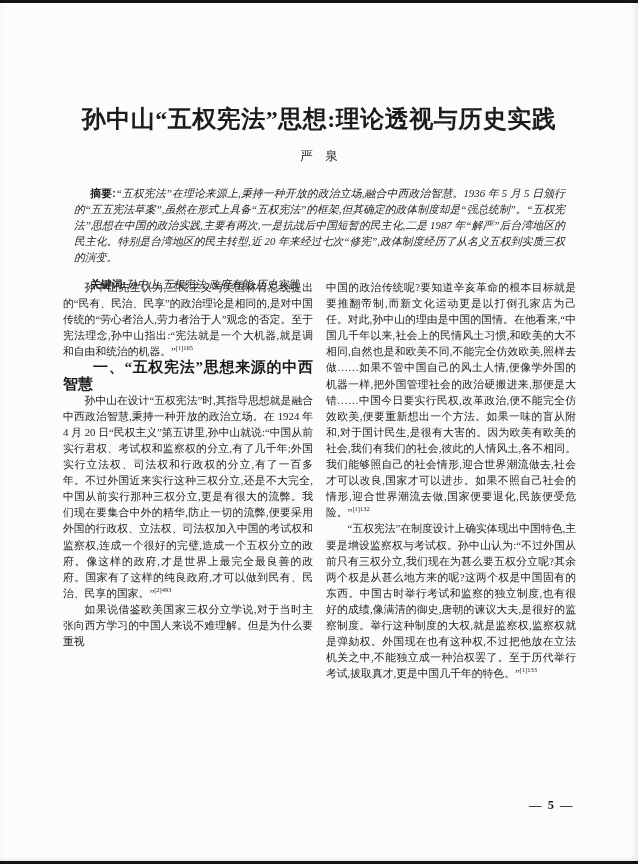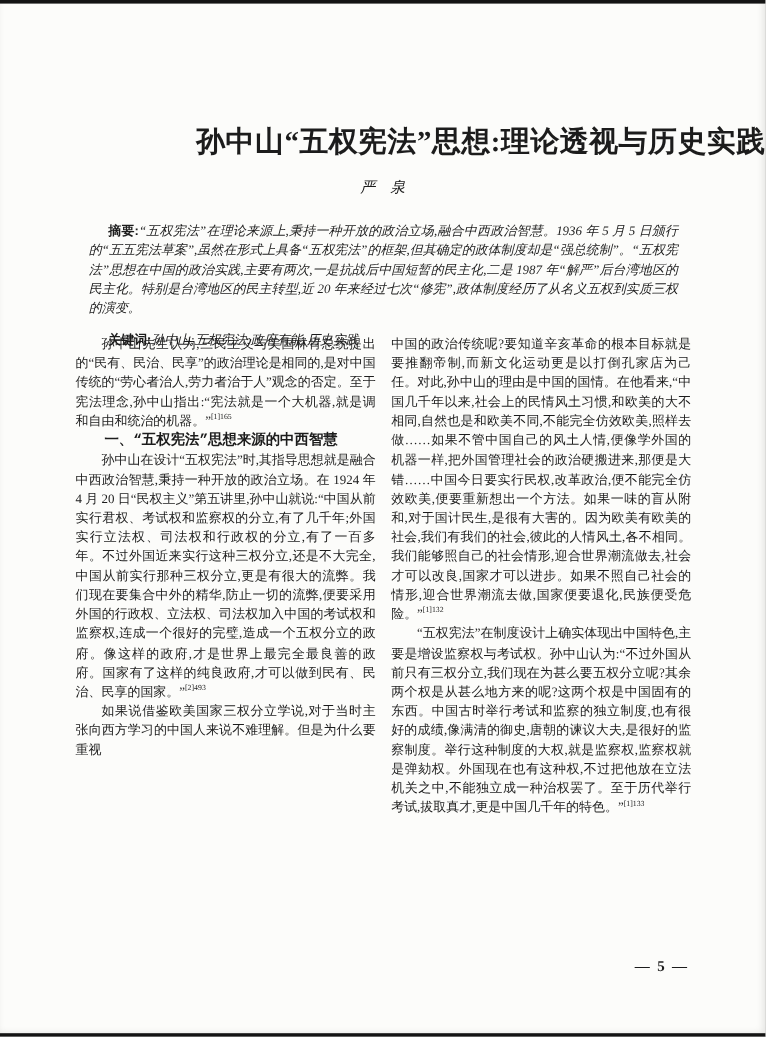--- a/index.html
+++ b/index.html
@@ -11,26 +11,26 @@
   .page{
     position:relative;width:638px;height:864px;
     background:#fcfcfa;color:#1c1c1c;overflow:hidden;
     box-shadow:inset -2px -3px 6px rgba(0,0,0,0.10);
   }
   .scan-edge{position:absolute;left:0;width:100%;background:#141414;}
   .scan-edge.top{top:0;height:3px;}
   .scan-edge.bottom{bottom:0;height:3px;}
   .title{
     position:absolute;top:104px;left:0;width:100%;
-    margin:0;text-align:right;
+    margin:0;text-align:center;
     font-size:24px;font-weight:700;letter-spacing:0.5px;line-height:1.3;
   }
   .author{
     position:absolute;top:148px;left:0;width:100%;
-    text-align:center;font-size:12.5px;font-style:italic;
+    text-align:center;font-size:12.5px;
   }
   .abstract{
     position:absolute;top:174px;left:63px;width:513px;
     font-size:10.8px;line-height:16px;text-align:justify;
   }
   .abstract p{margin:11px;text-indent:1.5em;}
   .kai{font-style:italic;}
   .lab{
     font-family:"Liberation Sans","DejaVu Sans",sans-serif;
     font-weight:700;font-style:normal;
@@ -40,22 +40,22 @@
   .gap-b{margin-right:64px;}
   .columns{
     position:absolute;top:279px;left:63px;width:513px;
     display:flex;gap:13px;
   }
   .col{width:250px;font-size:10.8px;line-height:16.1px;text-align:justify;}
   .col p{margin:0;text-indent:2em;}
   .col p.cont{text-indent:0;}
   .col h3.sec{
     margin:0;text-indent:2em;
-    font-size:12px;line-height:16.1px;font-weight:700;
-    font-family:Liberation Mono, monospace;
+    font-size:15px;line-height:16.1px;font-weight:700;
+    font-family:Liberation Serif, serif;
   }
   sup{font-size:6.5px;line-height:0;vertical-align:super;}
   .pagenum{
     position:absolute;top:798px;right:64px;
     font-size:12.5px;font-weight:700;letter-spacing:1.5px;
   }
 </style>
 </head>
 <body>
 

